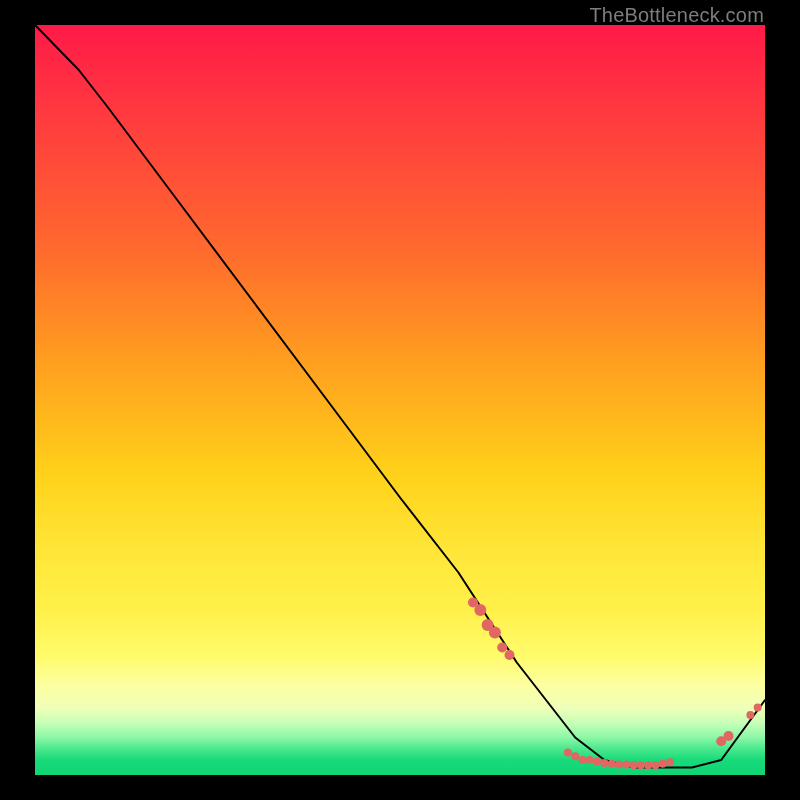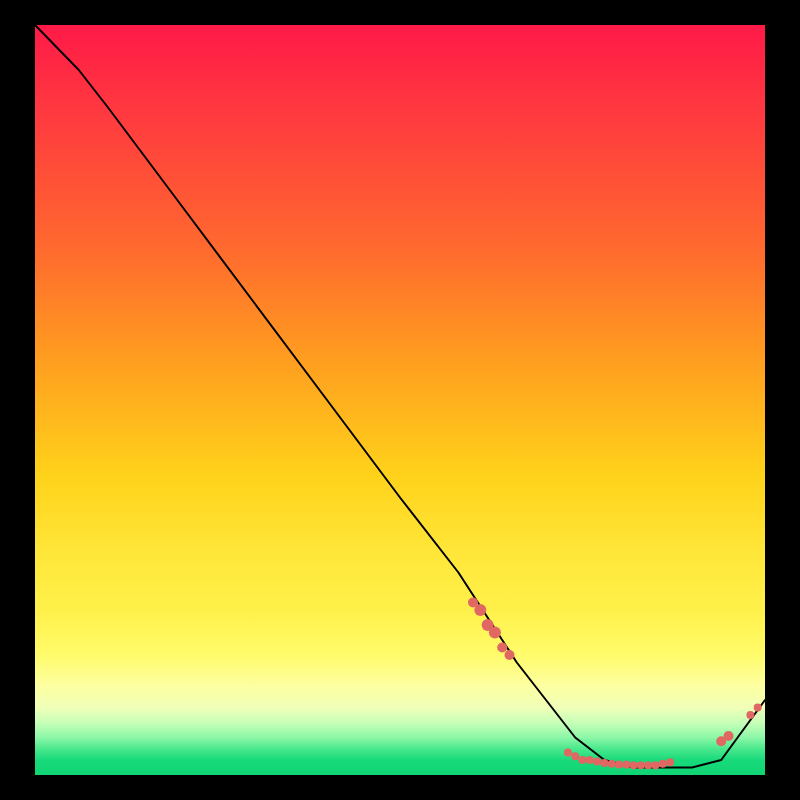--- a/index.html
+++ b/index.html
@@ -57,20 +57,21 @@
     position: absolute;
     left: 0; top: 0;
     width: 730px; height: 750px;
     overflow: visible;
   }
 </style>
 </head>
 <body>
 
 <div class="frame">
+  <div class="watermark">TheBottleneck.com</div>
   <div class="plot-area">
     <svg class="curve" id="curve-svg" viewBox="0 0 730 750">
         <path d="M0.00 0.00 L43.80 45.00 L73.00 82.50 L146.00 180.00 L219.00 277.50 L292.00 375.00 L365.00 472.50 L423.40 547.50 L452.60 592.50 L481.80 637.50 L511.00 675.00 L540.20 712.50 L569.40 735.00 L598.60 742.50 L627.80 742.50 L657.00 742.50 L686.20 735.00 L708.10 705.00 L730.00 675.00" fill="none" stroke="#000000" stroke-width="2" stroke-linejoin="round" stroke-linecap="round"></path>
         <circle cx="438.00" cy="577.50" r="5" fill="#e06762"></circle>
         <circle cx="445.30" cy="585.00" r="6" fill="#e06762"></circle>
         <circle cx="452.60" cy="600.00" r="6" fill="#e06762"></circle>
         <circle cx="459.90" cy="607.50" r="6" fill="#e06762"></circle>
         <circle cx="467.20" cy="622.50" r="5" fill="#e06762"></circle>
         <circle cx="474.50" cy="630.00" r="5" fill="#e06762"></circle>
         <circle cx="532.90" cy="727.50" r="4" fill="#e06762"></circle>

